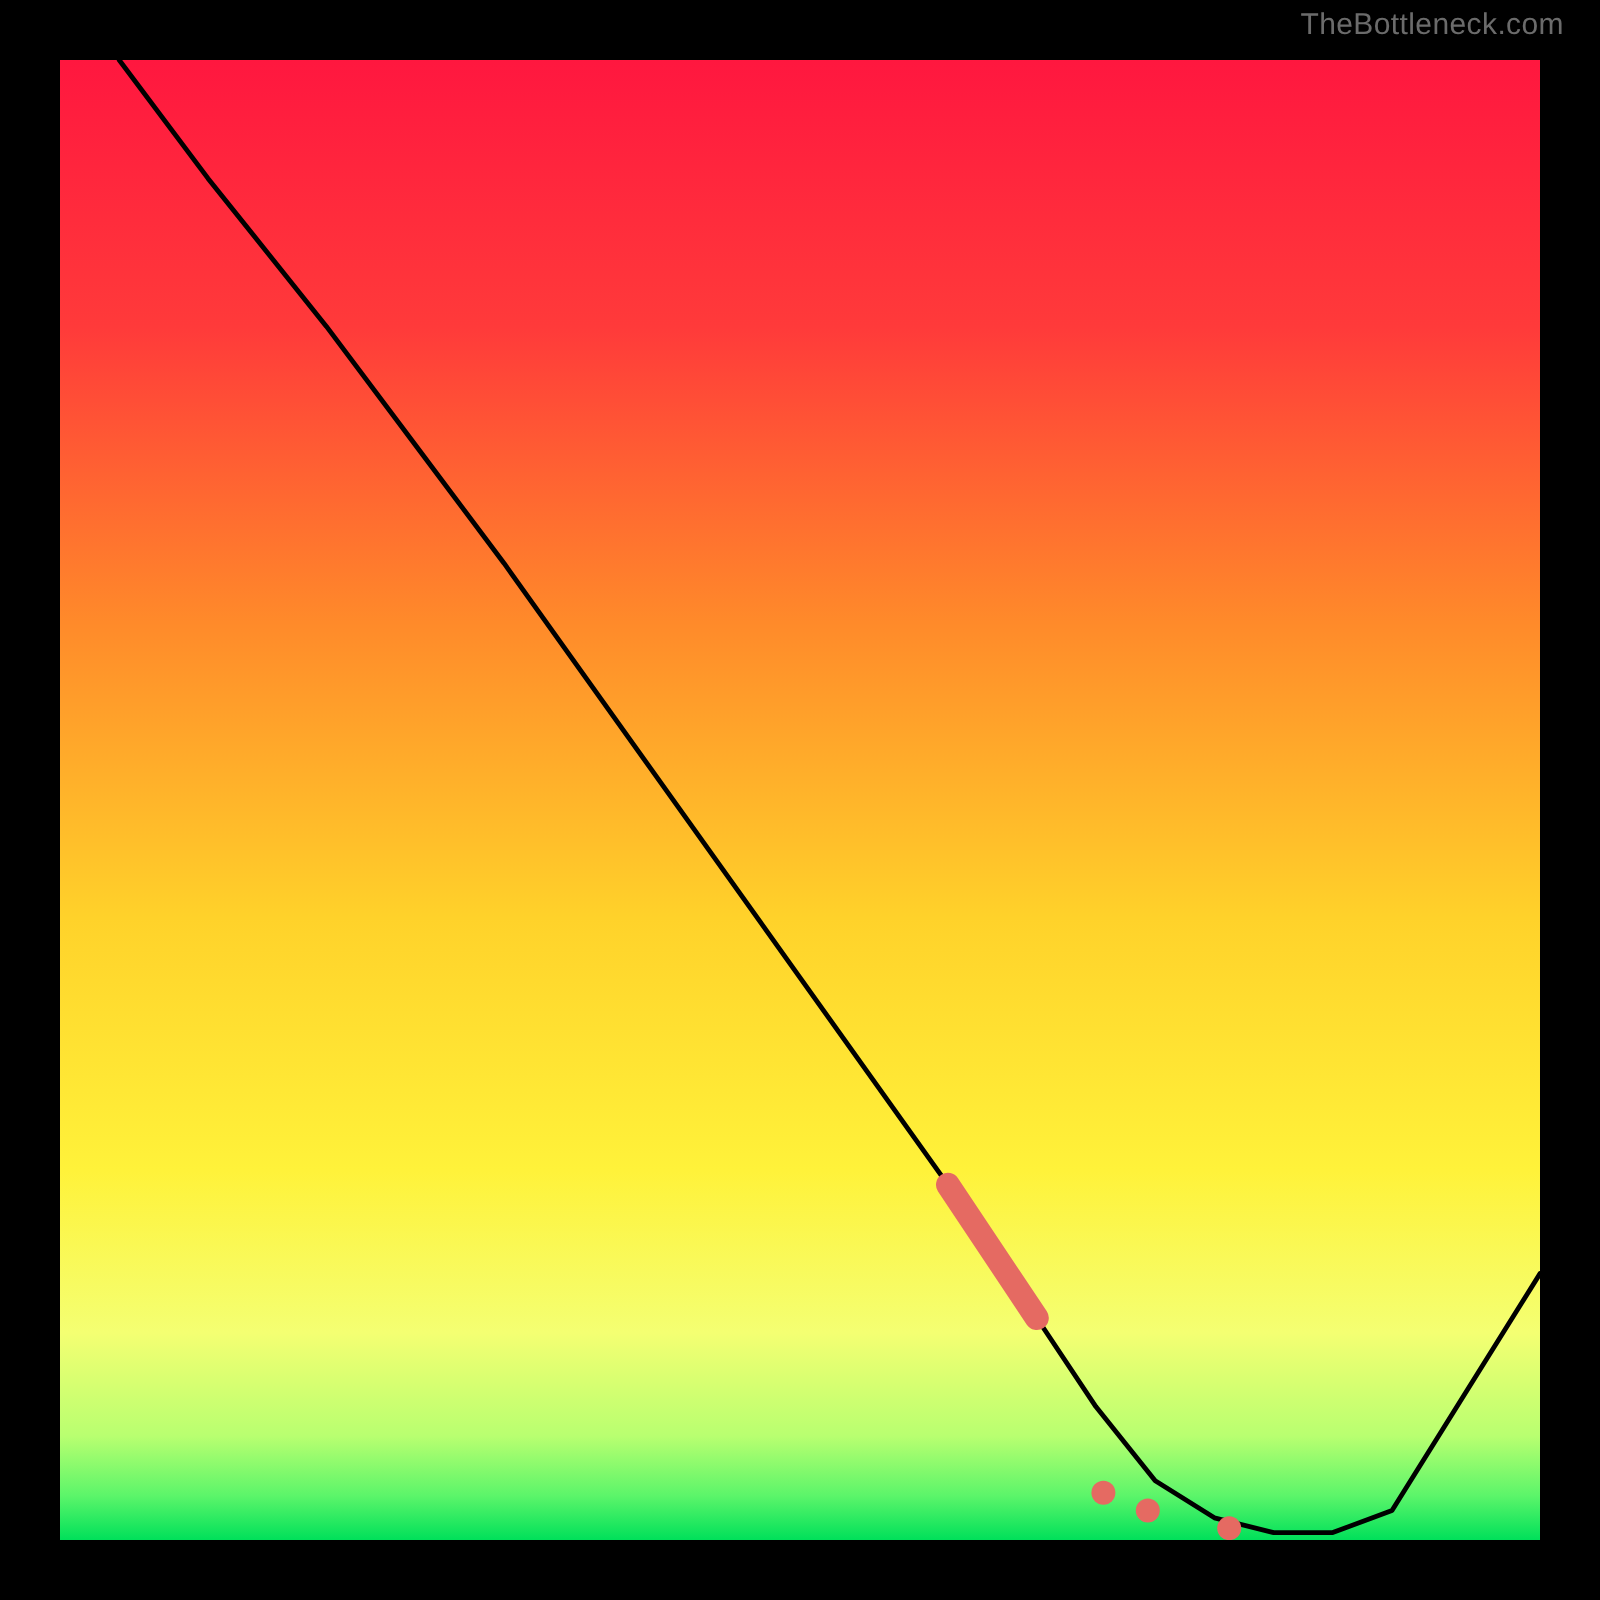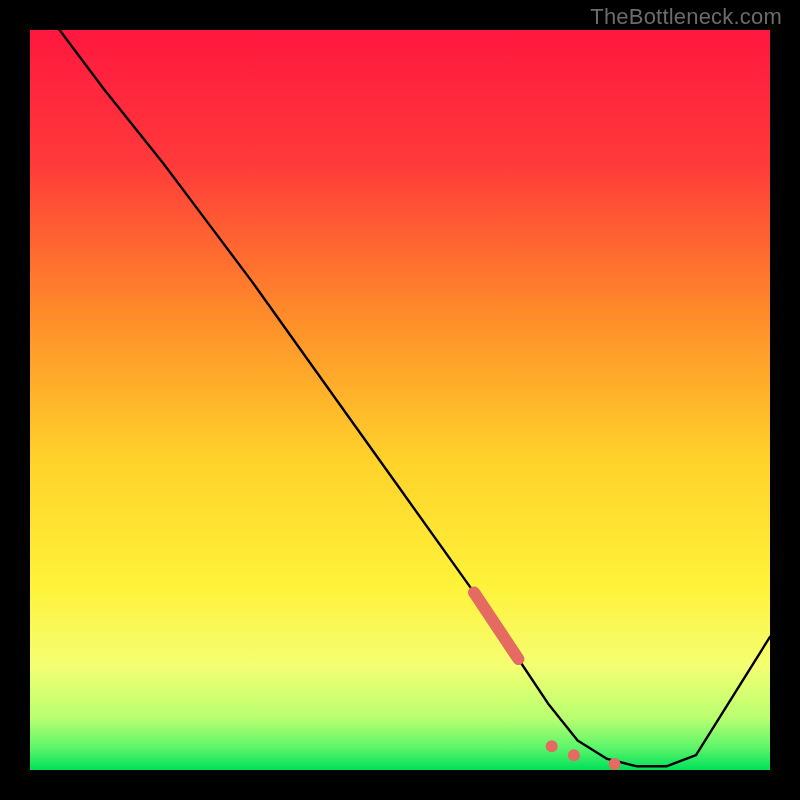--- a/index.html
+++ b/index.html
@@ -15,21 +15,21 @@
     position: relative;
     width: 800px;
     height: 800px;
     background: #000;
   }
   .watermark {
     position: absolute;
     top: 4px;
     right: 18px;
     color: #6b6b6b;
-    font-size: 22px;
+    font-size: 15px;
     font-weight: 500;
     letter-spacing: 0.2px;
   }
   .plot {
     position: absolute;
     left: 30px;
     top: 30px;
     width: 740px;
     height: 740px;
   }

